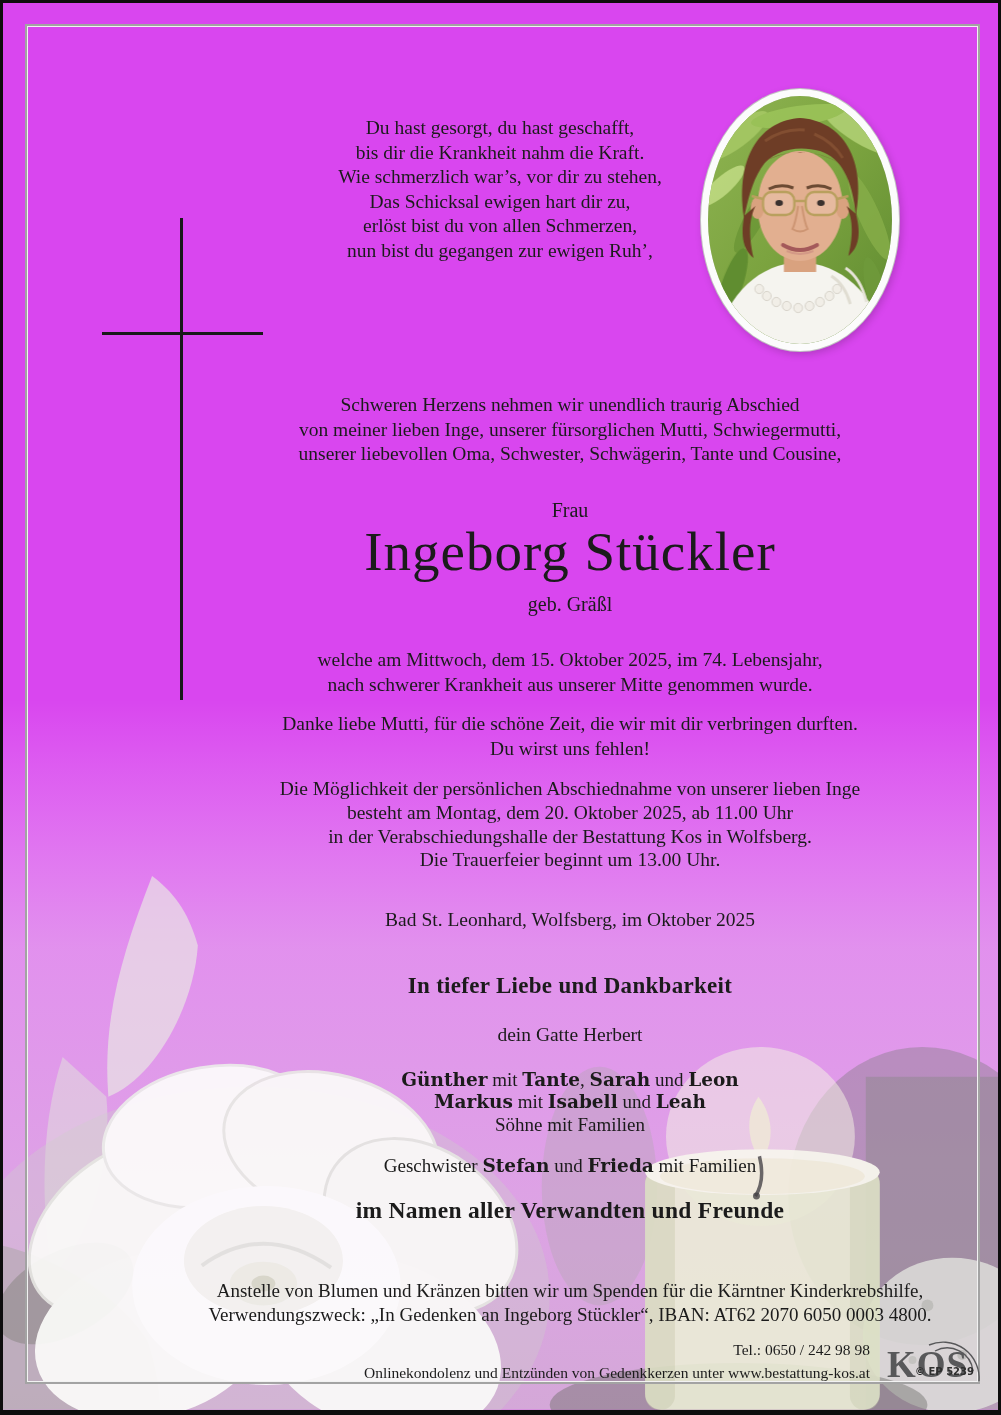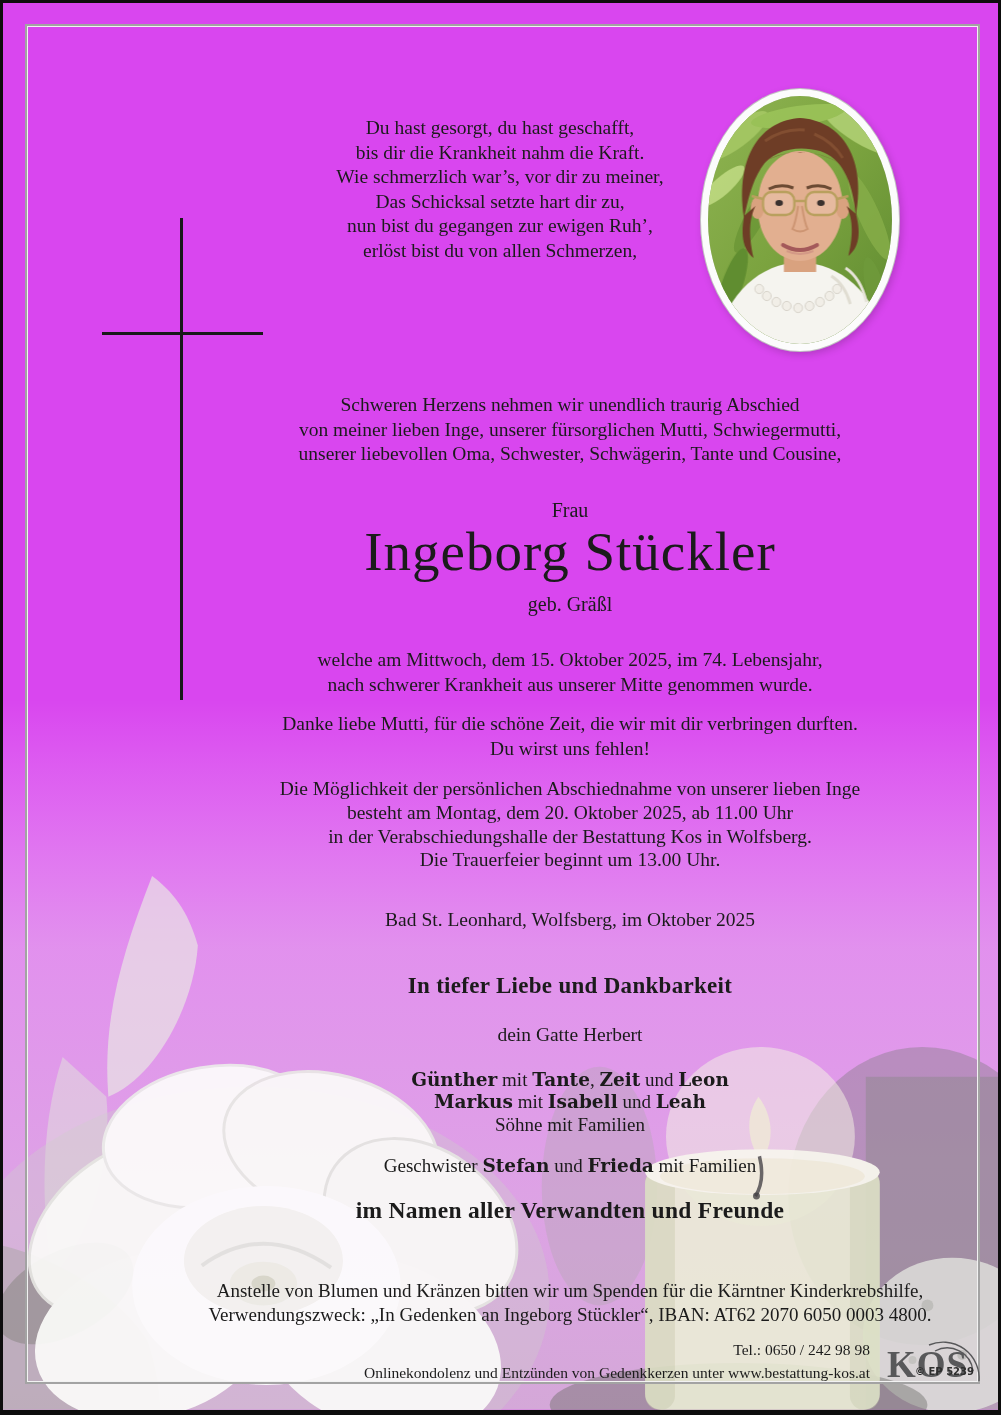--- a/index.html
+++ b/index.html
@@ -182,24 +182,24 @@
 
         <path d="M79,149 Q97,159 115,149" fill="none" stroke="#a4595a" stroke-width="4" stroke-linecap="round"></path>
         <path d="M83,155 Q97,161 111,155" fill="none" stroke="#c98a80" stroke-width="2" opacity="0.6"></path>
       </svg>
     </div>
   </div>
 
   <div class="tc poem">
     <div>Du hast gesorgt, du hast geschafft,</div>
     <div>bis dir die Krankheit nahm die Kraft.</div>
-    <div>Wie schmerzlich war’s, vor dir zu meiner,</div>
-    <div>Das Schicksal setzte hart dir zu,</div>
+    <div>Wie schmerzlich war’s, vor dir zu stehen,</div>
+    <div>Das Schicksal ewigen hart dir zu,</div>
+    <div>erlöst bist du von allen Schmerzen,</div>
     <div>nun bist du gegangen zur ewigen Ruh’,</div>
-    <div>erlöst bist du von allen Schmerzen,</div>
   </div>
 
   <div class="tc intro">
     <div>Schweren Herzens nehmen wir unendlich traurig Abschied</div>
     <div>von meiner lieben Inge, unserer fürsorglichen Mutti, Schwiegermutti,</div>
     <div>unserer liebevollen Oma, Schwester, Schwägerin, Tante und Cousine,</div>
   </div>
 
   <div class="tc frau">Frau</div>
   <div class="tc name">Ingeborg Stückler</div>
@@ -221,21 +221,21 @@
     <div>in der Verabschiedungshalle der Bestattung Kos in Wolfsberg.</div>
     <div>Die Trauerfeier beginnt um 13.00 Uhr.</div>
   </div>
 
   <div class="tc placedate">Bad St. Leonhard, Wolfsberg, im Oktober 2025</div>
 
   <div class="tc love">In tiefer Liebe und Dankbarkeit</div>
   <div class="tc gatte">dein Gatte Herbert</div>
 
   <div class="tc sons">
-    <div><span class="nm">Günther</span><span> mit </span><span class="nm">Tante</span><span>, </span><span class="nm">Zeit</span><span> und </span><span class="nm">Leon</span></div>
+    <div><span class="nm">Günther</span><span> mit </span><span class="nm">Tante</span><span>, </span><span class="nm">Sarah</span><span> und </span><span class="nm">Leon</span></div>
     <div><span class="nm">Markus</span><span> mit </span><span class="nm">Isabell</span><span> und </span><span class="nm">Leah</span></div>
     <div>Söhne mit Familien</div>
   </div>
 
   <div class="tc geschw"><span>Geschwister </span><span class="nm">Stefan</span><span> und </span><span class="nm">Frieda</span><span> mit Familien</span></div>
 
   <div class="tc imnamen">im Namen aller Verwandten und Freunde</div>
 
   <div class="tc spenden">
     <div>Anstelle von Blumen und Kränzen bitten wir um Spenden für die Kärntner Kinderkrebshilfe,</div>

